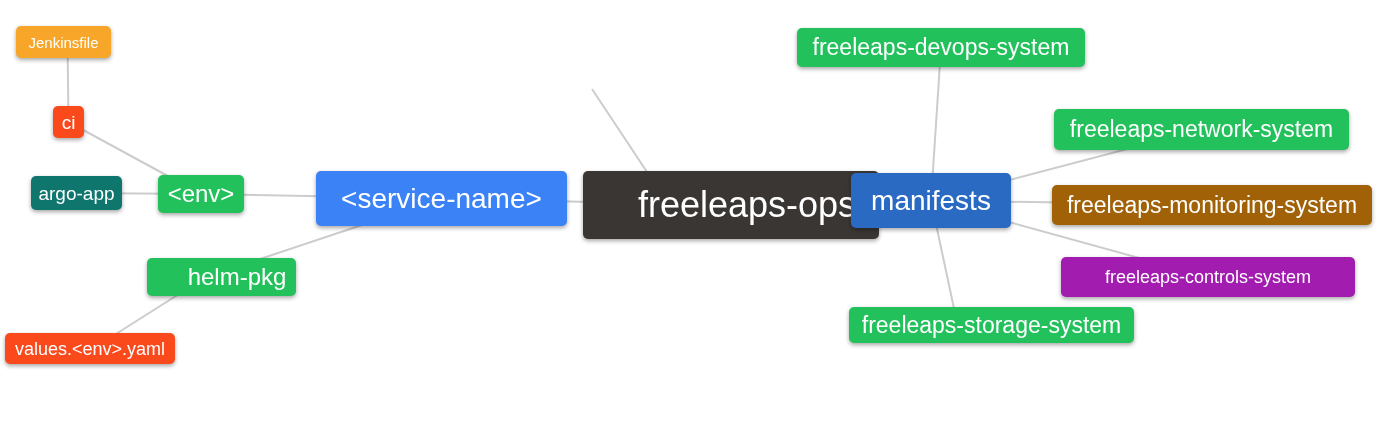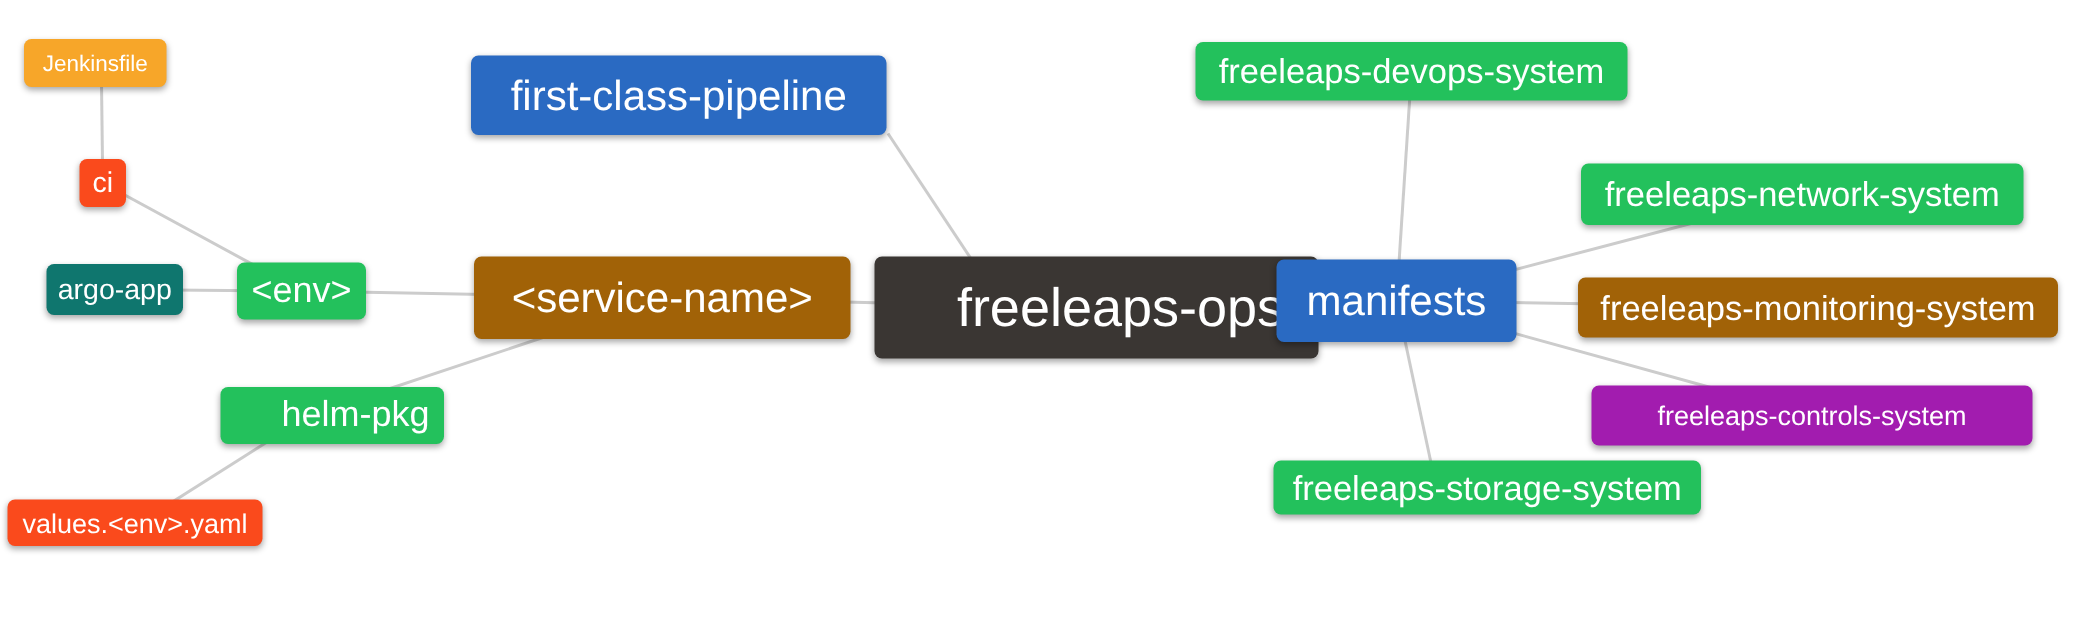--- a/index.html
+++ b/index.html
@@ -68,24 +68,21 @@
     </div>
     <div class="node" style="left: 158px; top: 175px; width: 86px; height: 38px; font-size: 24px; background: rgb(35, 193, 92); color: rgb(255, 255, 255);">
       <span>&lt;env&gt;</span>
     </div>
     <div class="node" style="left: 147px; top: 258px; width: 118px; height: 38px; font-size: 24px; background: rgb(35, 193, 92); color: rgb(255, 255, 255); padding-left: 31px;">
       <span>helm-pkg</span>
     </div>
     <div class="node" style="left: 5px; top: 333px; width: 170px; height: 31px; font-size: 18px; background: rgb(250, 74, 28); color: rgb(255, 255, 255);">
       <span>values.&lt;env&gt;.yaml</span>
     </div>
-    <div class="node" style="left: 314px; top: 37px; width: 277px; height: 53px; font-size: 28px; background: rgb(42, 106, 194); color: rgb(255, 255, 255);">
-      <span>first-class-pipeline</span>
-    </div>
-    <div class="node" style="left: 316px; top: 171px; width: 251px; height: 55px; font-size: 28px; background: #a16207; color: rgb(255, 255, 255);">
+    <div class="node" style="left: 316px; top: 171px; width: 251px; height: 55px; font-size: 28px; background: #3b82f6; color: rgb(255, 255, 255);">
       <span>&lt;service-name&gt;</span>
     </div>
     <div class="node" style="left: 583px; top: 171px; width: 264px; height: 68px; font-size: 36px; background: rgb(58, 54, 51); color: rgb(255, 255, 255); padding-left: 32px;">
       <span>freeleaps-ops</span>
     </div>
     <div class="node" style="left: 851px; top: 173px; width: 160px; height: 55px; font-size: 28px; background: rgb(42, 106, 194); color: rgb(255, 255, 255);">
       <span>manifests</span>
     </div>
     <div class="node" style="left: 797px; top: 28px; width: 288px; height: 39px; font-size: 23px; background: rgb(35, 193, 92); color: rgb(255, 255, 255);">
       <span>freeleaps-devops-system</span>

